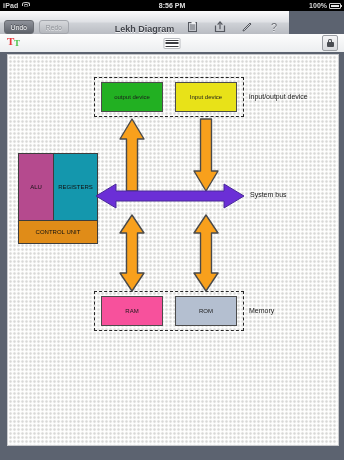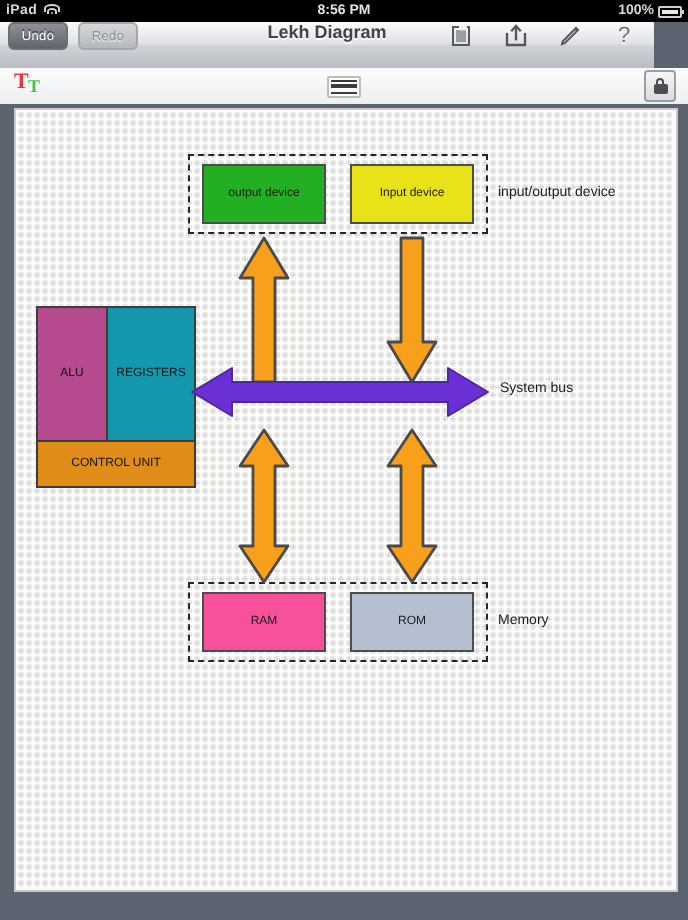--- a/index.html
+++ b/index.html
@@ -26,24 +26,24 @@
   .wifi-ico i:nth-child(3){width:1px;height:1px;top:4px;background:#cfcfcf;border:none;border-radius:50%;}
   .sb-center{position:absolute;left:0;right:0;text-align:center;font-size:7px;font-weight:bold;color:#e2e2e2;}
   .sb-right{margin-left:auto;padding-right:3px;display:flex;align-items:center;gap:2px;}
   .sb-batt-pct{font-size:7px;font-weight:bold;}
   .batt{width:12px;height:6px;border:1px solid #cfcfcf;border-radius:1px;position:relative;box-sizing:border-box;}
   .batt::after{content:"";position:absolute;right:-2px;top:1.5px;width:1px;height:2px;background:#cfcfcf;}
   .batt i{position:absolute;left:1px;top:1px;bottom:1px;right:1px;background:#e8e8e8;}
 
   
   .navbar{
-    position:absolute;left:0;top:11px;width:327px;height:23px;
+    position:absolute;left:0;top:11px;width:289px;height:23px;
     background:linear-gradient(to bottom,#fbfbfc 0%,#dfe1e5 48%,#cfd2d7 52%,#b9bcc2 100%);
     border-bottom:1px solid #8a8d93;
-    display:flex;align-items:flex-start;
+    display:flex;align-items:flex-end;
   }
   .btn-pill{
     height:14px;min-width:30px;border-radius:3px;border:1px solid #6b6e74;
     font-size:6.5px;color:#fff;display:flex;align-items:center;justify-content:center;
     box-sizing:border-box;letter-spacing:.2px;
   }
   .btn-undo{margin-left:4px;background:linear-gradient(to bottom,#8e9199,#5f636b);
     text-shadow:0 -1px 0 rgba(0,0,0,.5);}
   .btn-redo{margin-left:5px;background:linear-gradient(to bottom,#d6d8db,#b5b8bd);
     border-color:#a4a7ad;color:#8e9197;text-shadow:0 1px 0 rgba(255,255,255,.6);}

